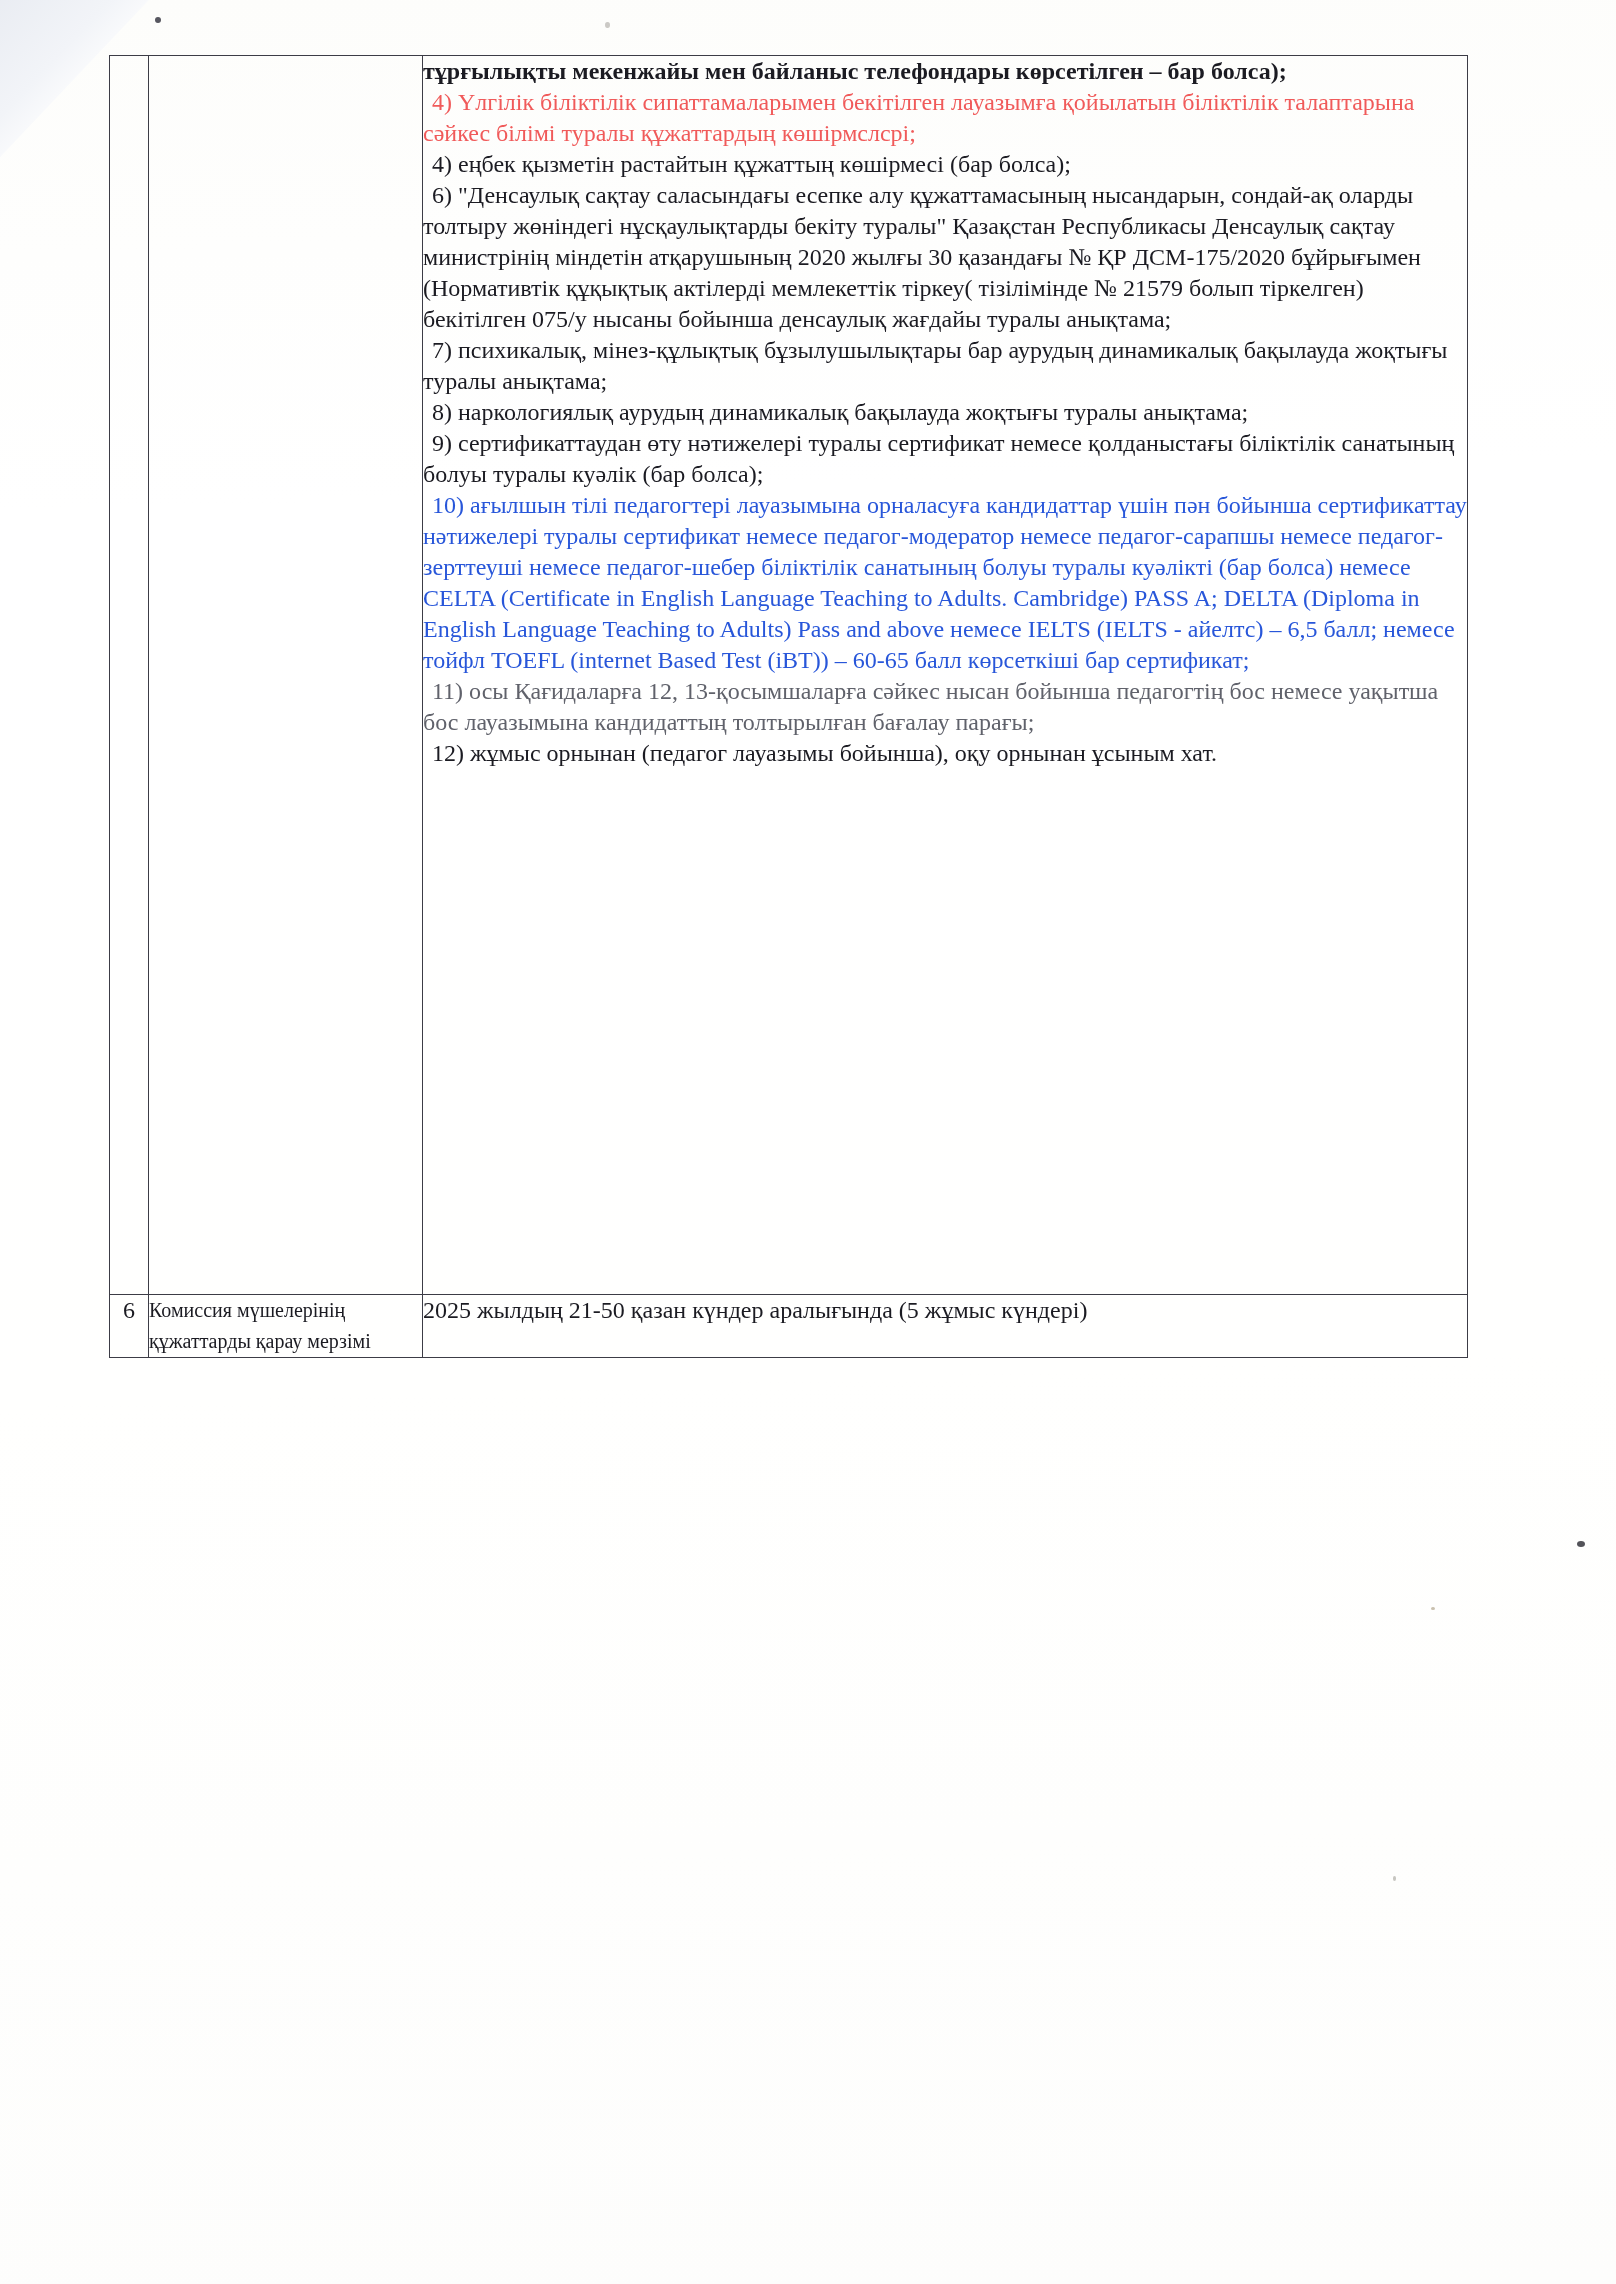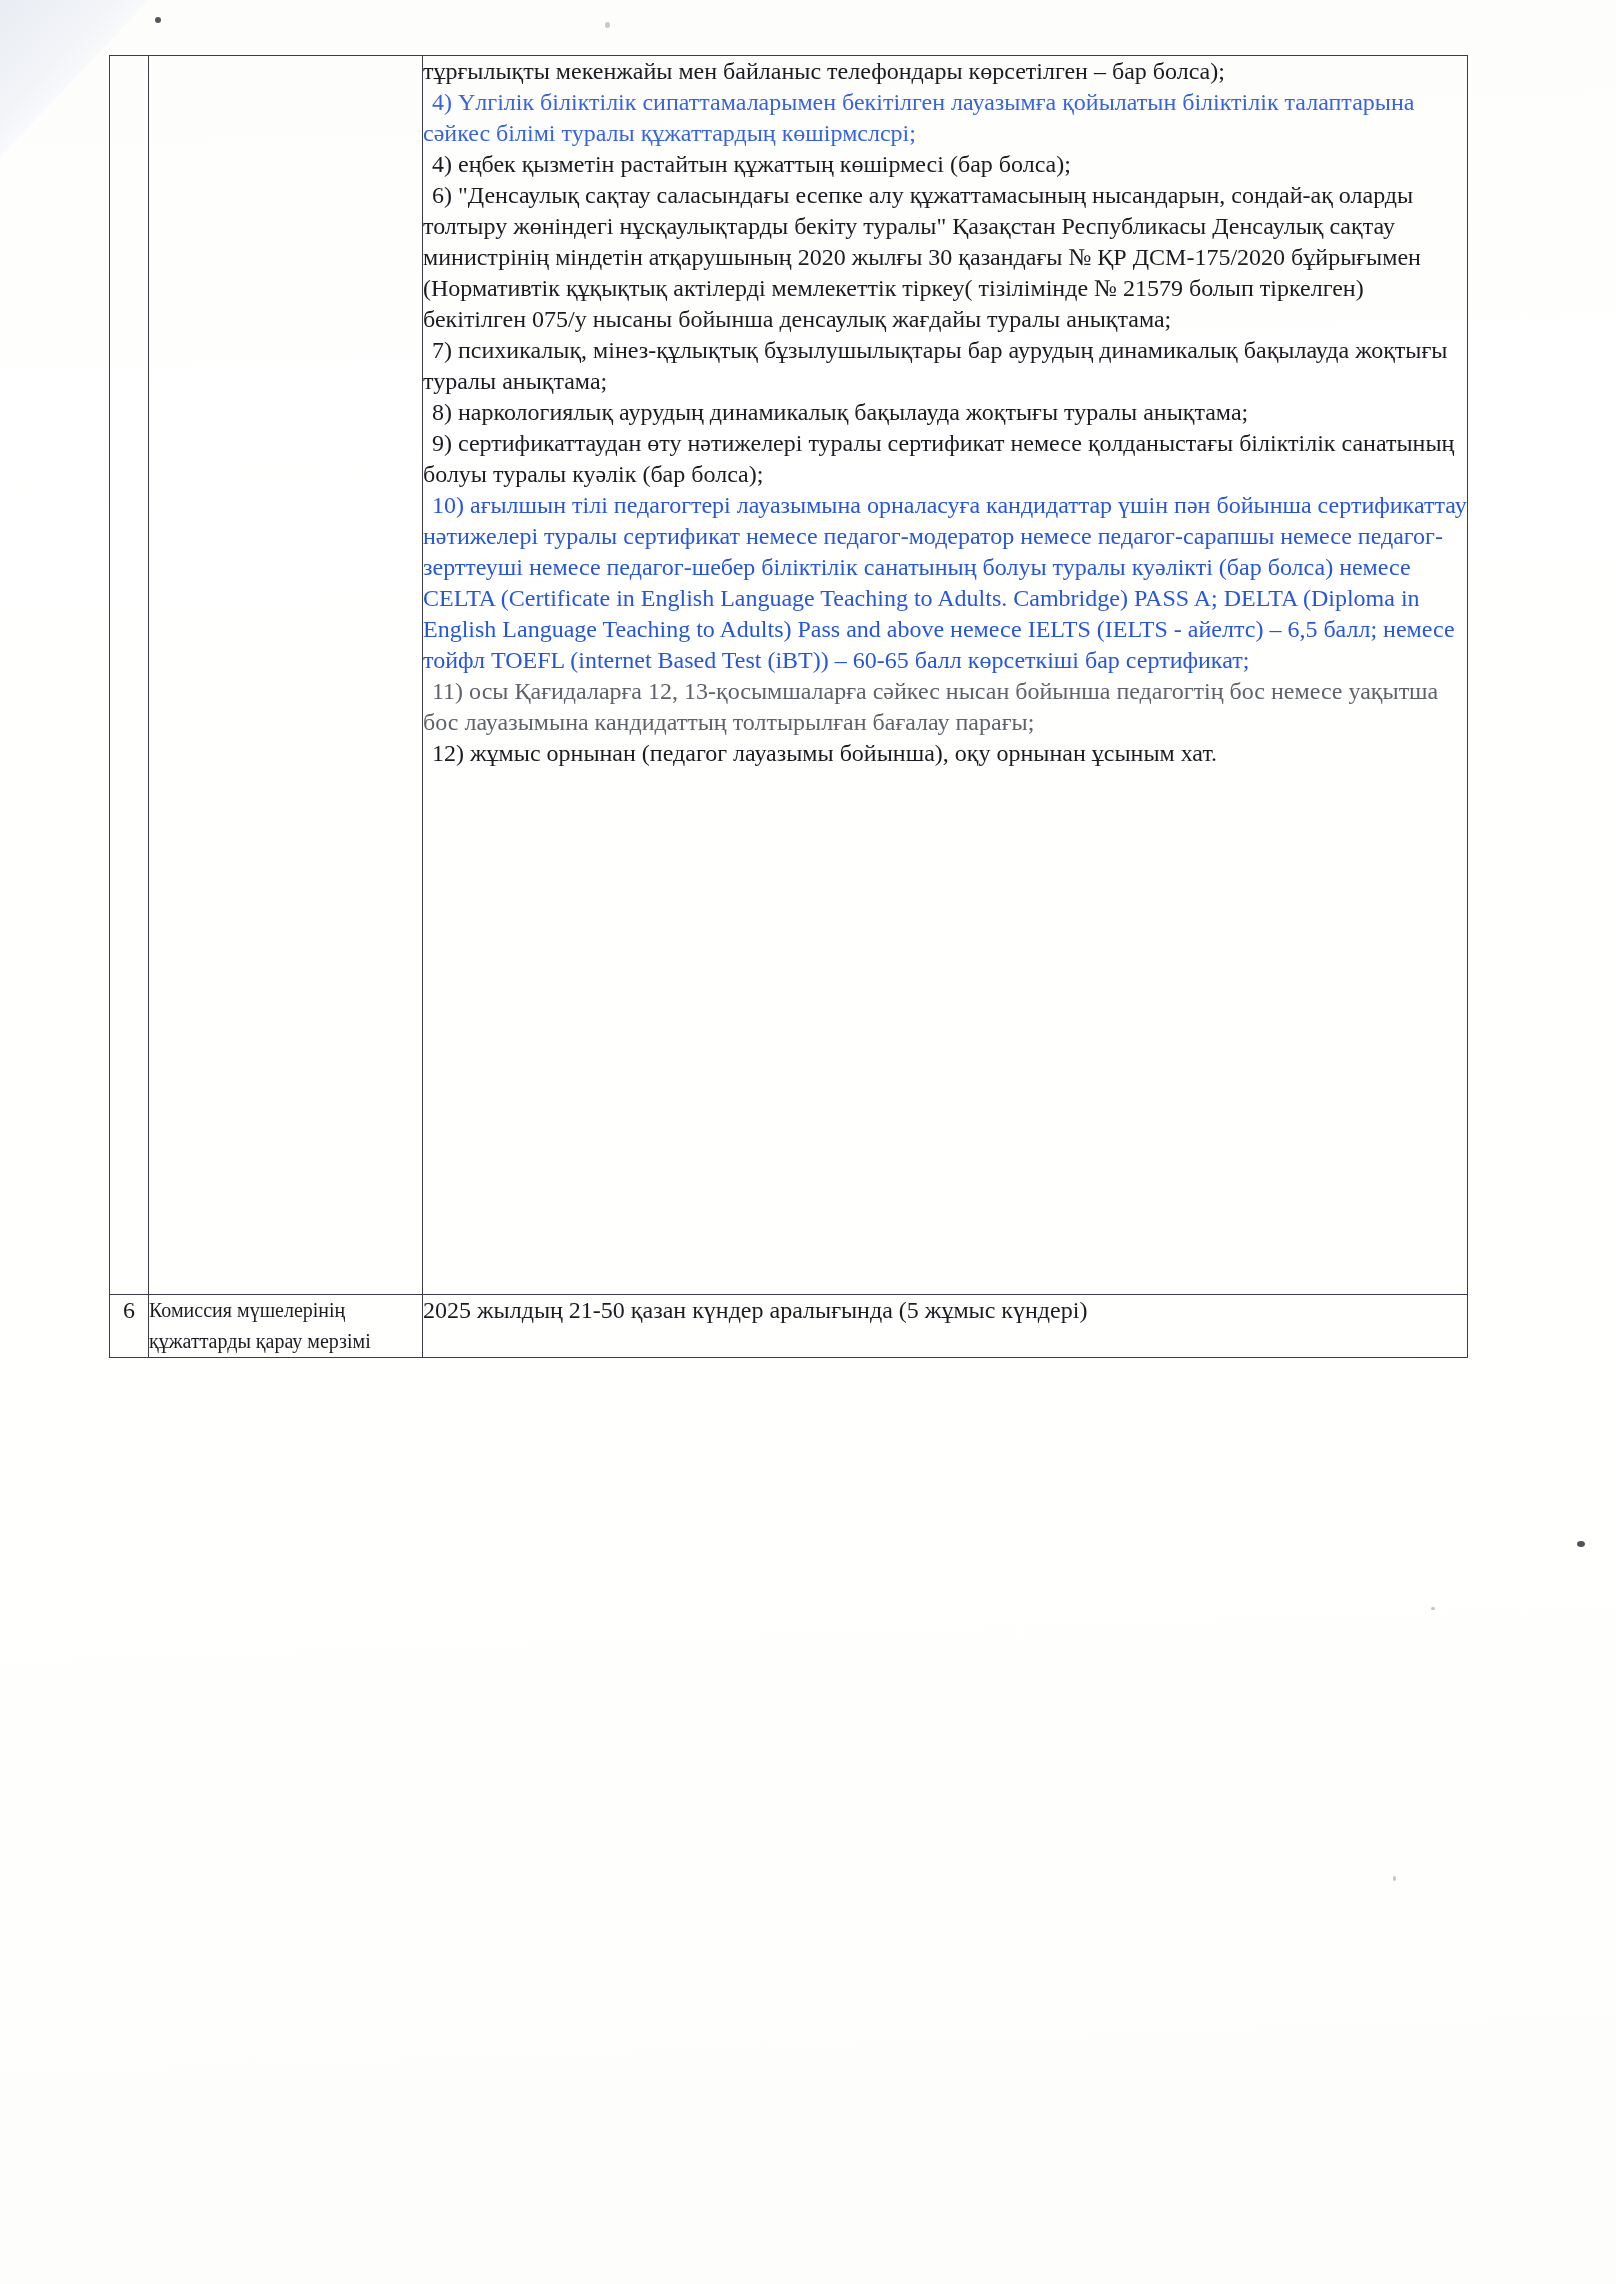--- a/index.html
+++ b/index.html
@@ -106,24 +106,24 @@
   }
 
   .cont-cell { height: 1238px; }
 
   
   .para {
     margin: 0;
     text-indent: 9px;
     hyphens: none;
   }
-  .para.no-indent { text-indent: 0; }
+  .para.no-indent { text-indent: 0; font-weight: bold; }
 
   
-  .faded   { color: #1d4ed8; opacity: .88; }
+  .faded   { color: #ef4444; opacity: .88; }
   .faded-2 { color: #53555f; opacity: .92; }
   .faded-3 { color: #1d4ed8; opacity: .95; }
 </style>
 </head>
 <body>
 
 <div id="page">
 
   <div class="paper-tint"></div>
 

